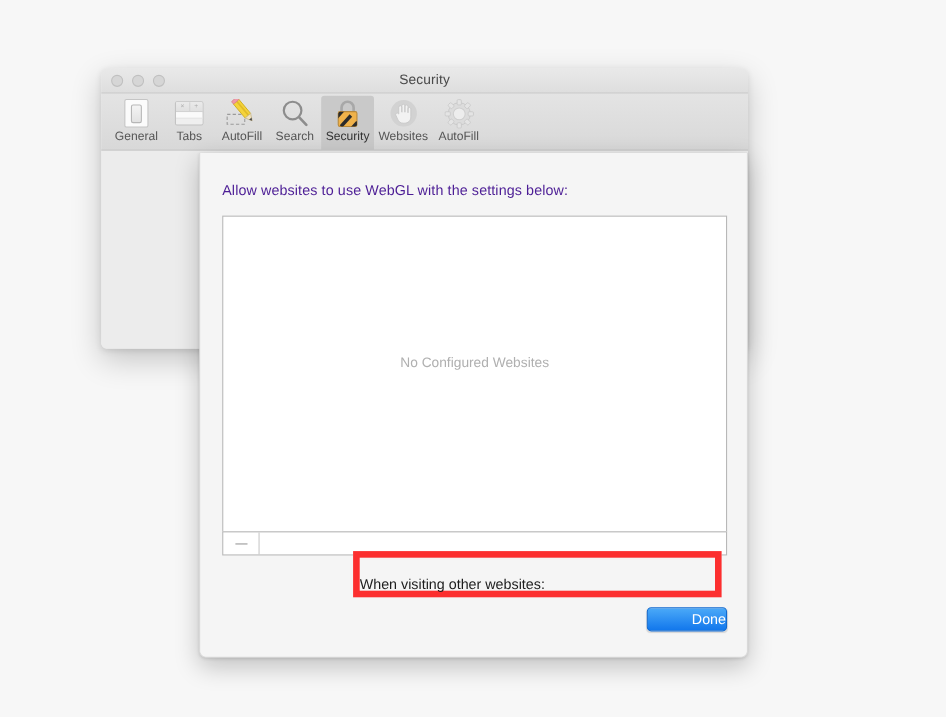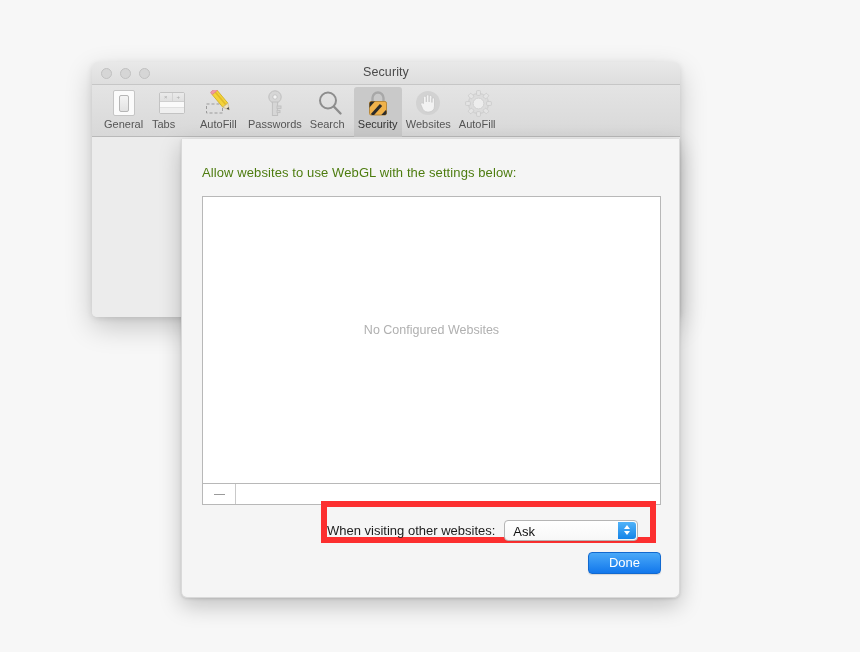--- a/index.html
+++ b/index.html
@@ -65,20 +65,21 @@
     background: linear-gradient(to bottom, #e4e4e4 0%, #d8d8d8 100%);
     border-bottom: 1px solid #b9b9b9;
     display: flex;
     align-items: flex-start;
     padding: 2px 4px 0 8px;
     box-sizing: border-box;
   }
   .tb-item {
     display: flex;
     flex-direction: column;
+    align-items: center;
     justify-content: flex-start;
     padding: 2px 4px 2px 4px;
     border-radius: 3px;
     min-width: 40px;
     cursor: default;
   }
   .tb-item.selected {
     background: #c9c9c9;
     height: 48px;
   }
@@ -182,21 +183,21 @@
     box-shadow: 0 8px 22px rgba(0,0,0,0.22), 0 1px 3px rgba(0,0,0,0.12);
     border: 1px solid #d9d9d9;
     border-top: none;
     box-sizing: border-box;
   }
   .sheet-title {
     position: absolute;
     left: 20px;
     top: 26px;
     font-size: 13px;
-    color: #4d7c0f;
+    color: #4c1d95;
     letter-spacing: 0.1px;
   }
   .site-list {
     position: absolute;
     left: 20px;
     top: 57px;
     width: 459px;
     height: 288px;
     background: #fff;
     border: 1px solid #b8b8b8;
@@ -311,21 +312,21 @@
     left: 406px;
     top: 413px;
     width: 73px;
     height: 22px;
     border-radius: 4px;
     background: linear-gradient(to bottom,#4aa9f8,#1277ec);
     border: 1px solid #1169cf;
     box-sizing: border-box;
     color: #fff;
     font-size: 13px;
-    text-align: center;
+    text-align: right;
     line-height: 20px;
     box-shadow: 0 1px 1px rgba(0,0,0,0.13);
     cursor: default;
   }
 </style>
 </head>
 <body>
 
 <div class="prefs-window">
 
@@ -372,32 +373,20 @@
             <rect x="17.6" y="-1" width="1.6" height="17" fill="#e0bb28"></rect>
             <path d="M14.5 16 L17.75 22 L21 16 Z" fill="#f0e3c0" stroke="#c9b88e" stroke-width="0.7"></path>
             <path d="M16.3 19.4 L17.75 22 L19.2 19.4 Z" fill="#4a4a4a"></path>
             <rect x="14.5" y="-3.5" width="6.5" height="3" rx="1" fill="#f09aa8" stroke="#d97f90" stroke-width="0.7"></rect>
           </g>
         </svg>
       </div>
       <div class="tb-label">AutoFill</div>
     </div>
 
-    <div class="tb-item">
-      <div class="tb-ico">
-        <svg class="ico-key" viewBox="0 0 22 27">
-          <circle cx="11" cy="7" r="6.2" fill="#d6d6d6" stroke="#bfbfbf" stroke-width="1"></circle>
-          <circle cx="11" cy="7" r="2.2" fill="#f4f4f4" stroke="#bdbdbd" stroke-width="0.8"></circle>
-          <rect x="8.4" y="12" width="5.2" height="13.5" fill="#d6d6d6" stroke="#bfbfbf" stroke-width="1"></rect>
-          <rect x="13" y="16" width="4" height="2.4" fill="#d6d6d6" stroke="#bfbfbf" stroke-width="0.9"></rect>
-          <rect x="13" y="20.4" width="3" height="2.2" fill="#d6d6d6" stroke="#bfbfbf" stroke-width="0.9"></rect>
-        </svg>
-      </div>
-      <div class="tb-label">Passwords</div>
-    </div>
 
     <div class="tb-item">
       <div class="tb-ico">
         <svg class="ico-search" viewBox="0 0 26 26">
           <circle cx="11" cy="10.5" r="8" fill="none" stroke="#8d8d8d" stroke-width="2"></circle>
           <line x1="16.8" y1="16.5" x2="23.5" y2="23.5" stroke="#8d8d8d" stroke-width="2.4" stroke-linecap="round"></line>
         </svg>
       </div>
       <div class="tb-label">Search</div>
     </div>
@@ -475,23 +464,16 @@
   <div class="list-footer">
     <div class="minus-btn">
       <span class="bar"></span>
     </div>
   </div>
 
   <div class="hl-box"></div>
 
   <div class="visit-row">
     <span class="visit-label">When visiting other websites:</span>
-    <div class="popup">
-      <span class="popup-value">Ask</span>
-      <span class="popup-arrows">
-        <i class="up"></i>
-          <i class="dn"></i>
-      </span>
-    </div>
   </div>
 
   <div class="done-btn">Done</div>
 </div>
 
 </body></html>

